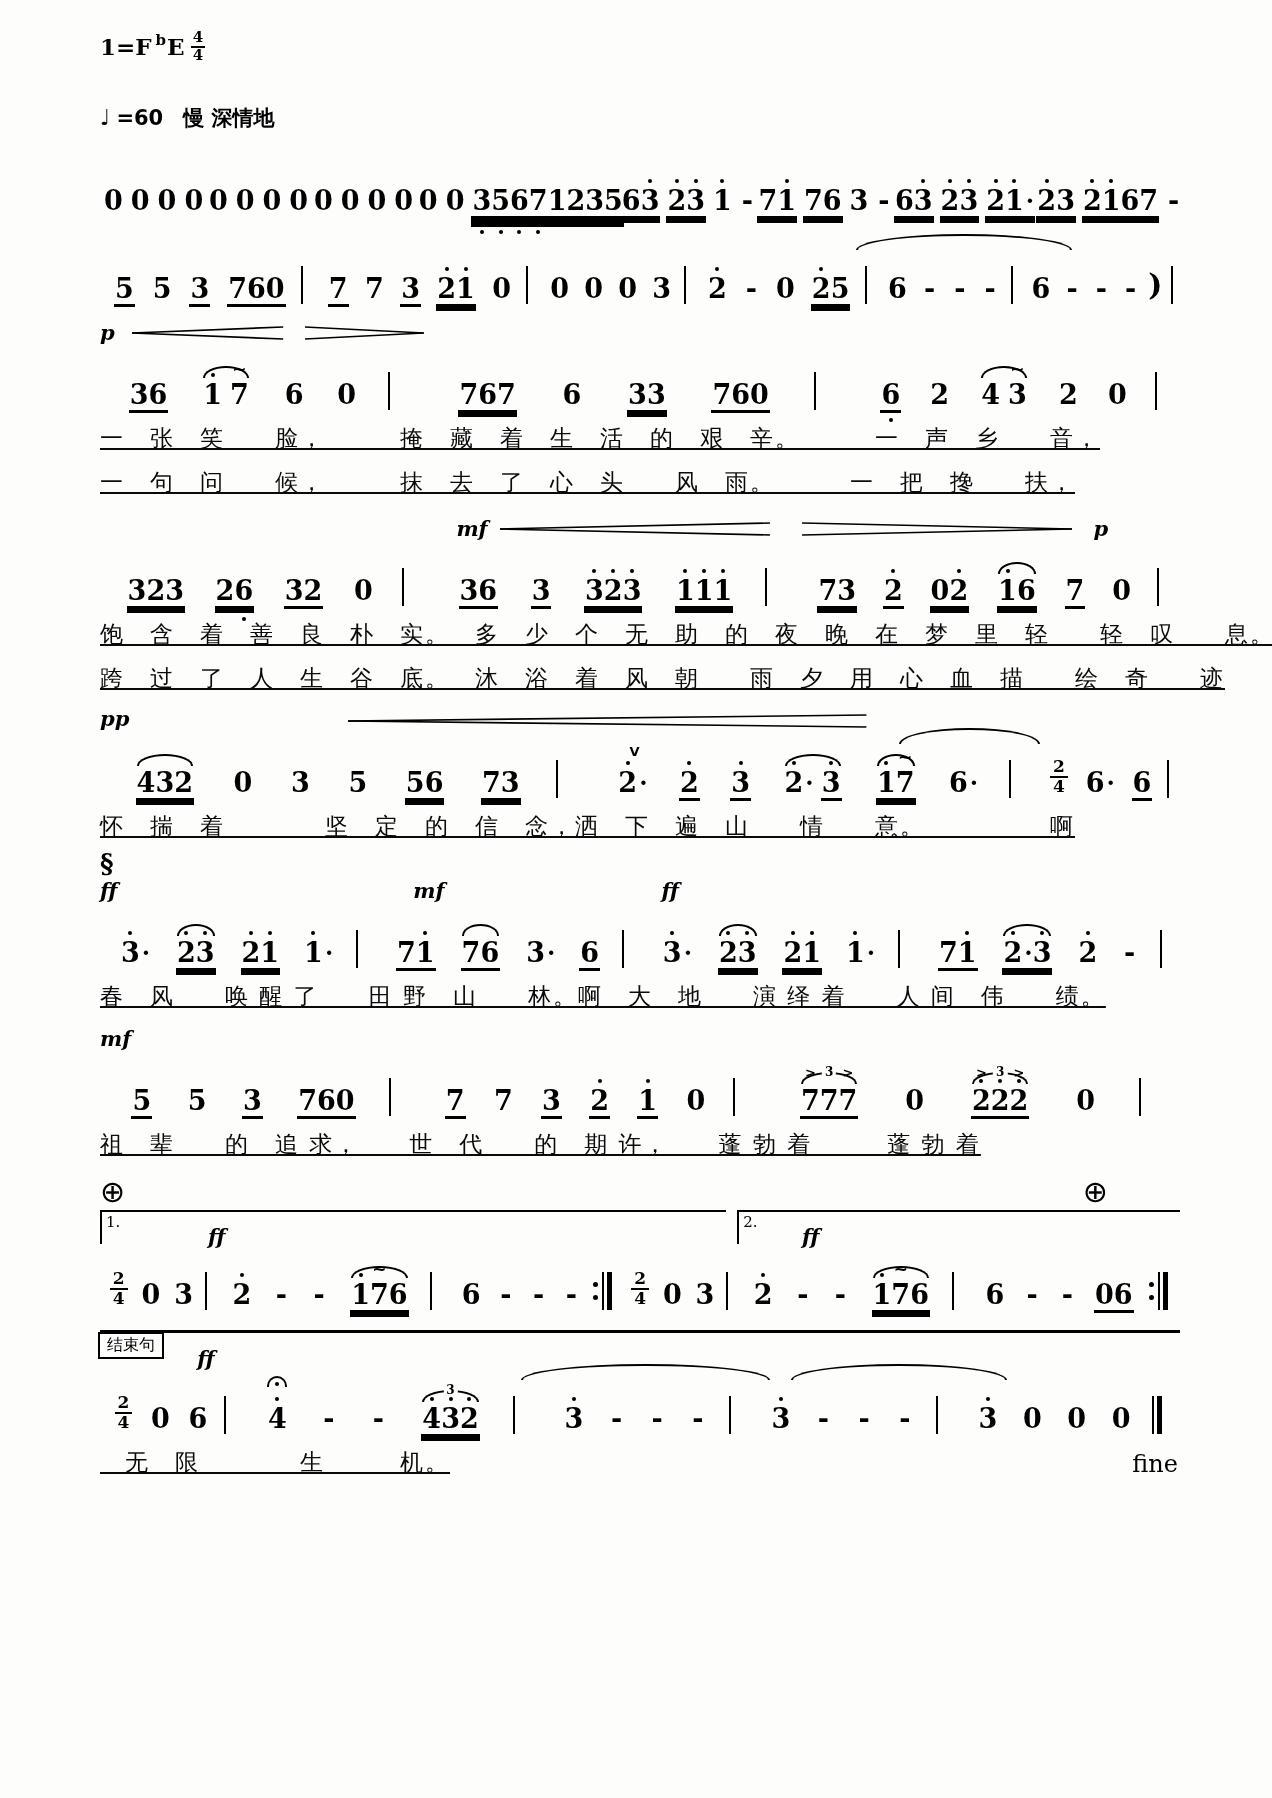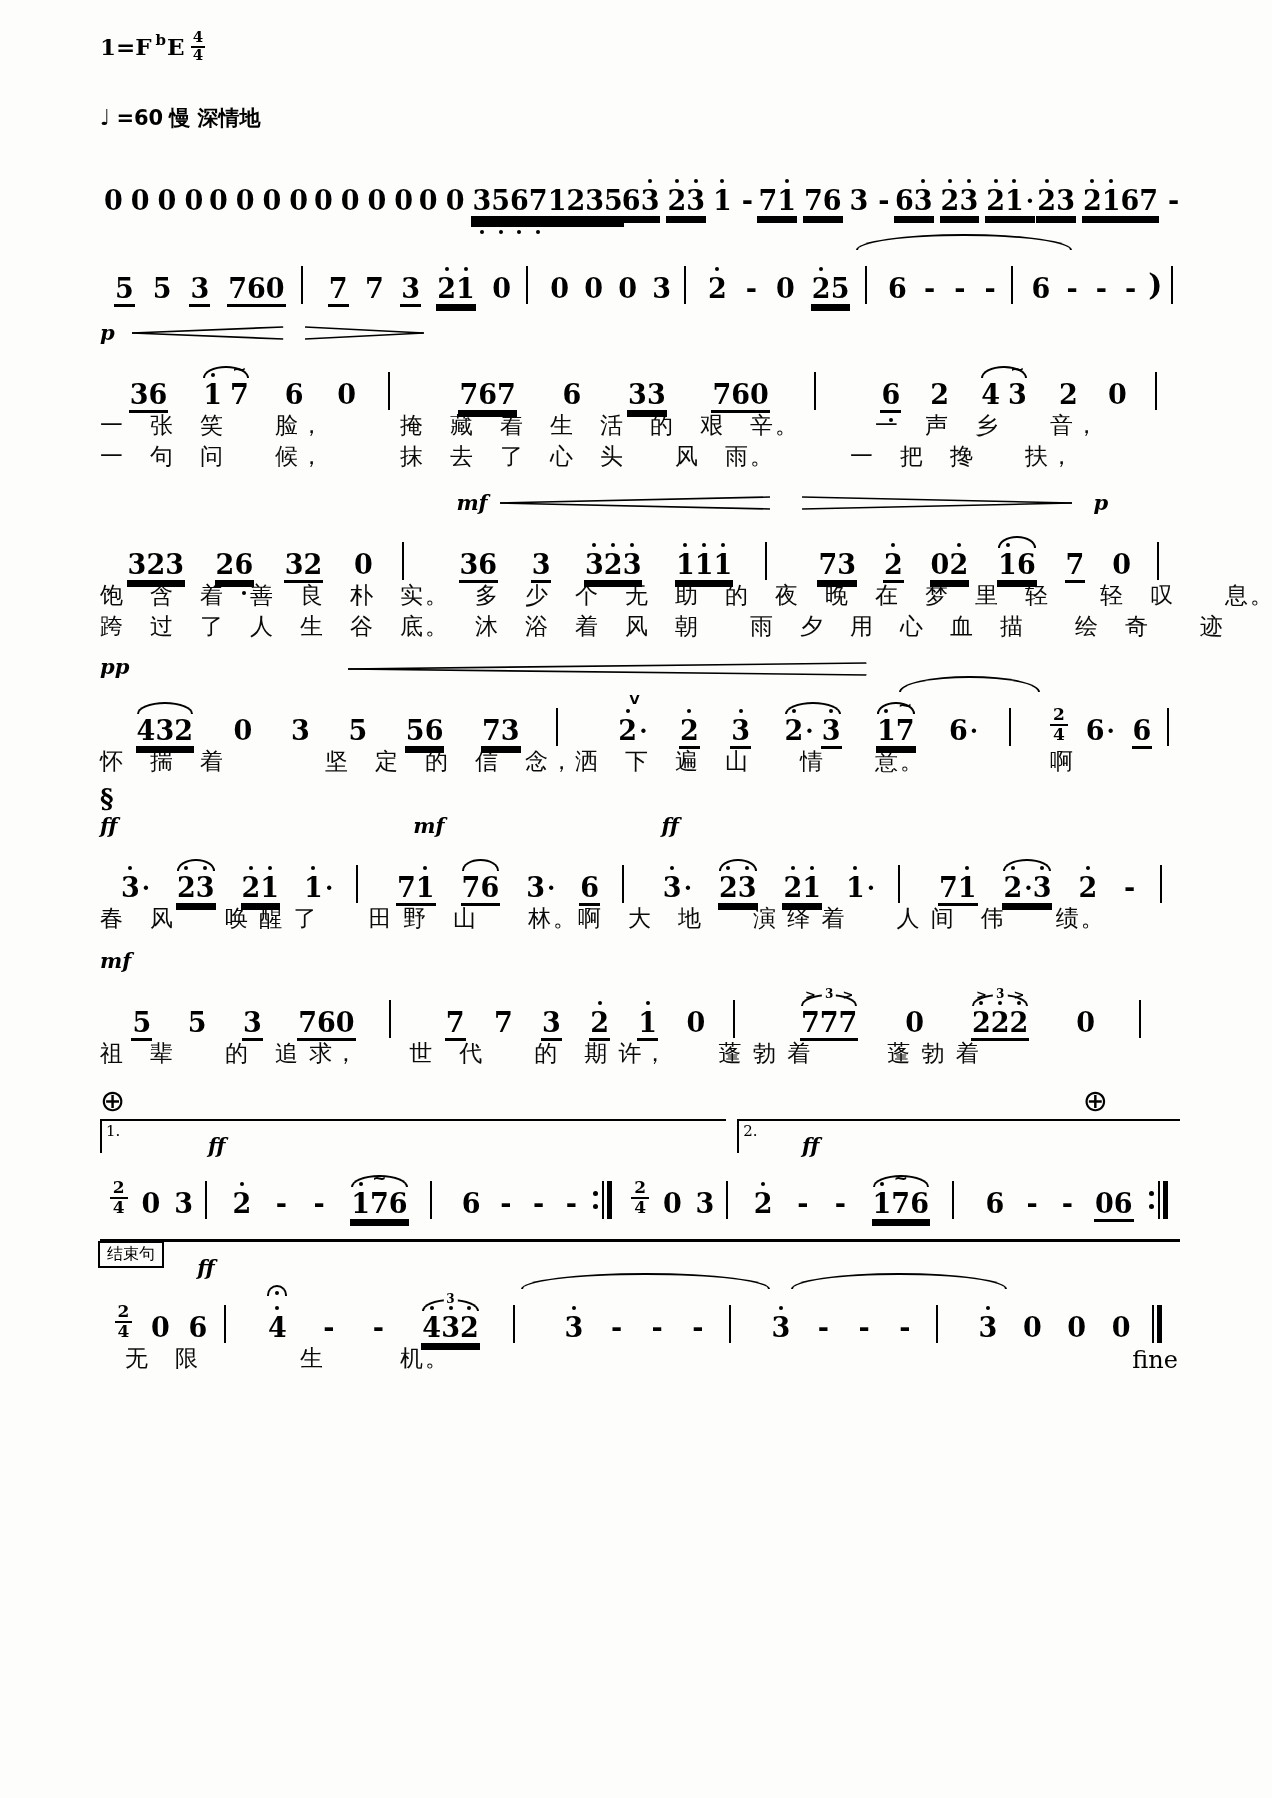--- a/index.html
+++ b/index.html
@@ -10,21 +10,21 @@
         font-family:"DejaVu Sans",sans-serif;}
   .meta-row{display:flex;justify-content:space-between;margin-top:30px;align-items:flex-start;gap:47px;}
   .keycol{}
   .keysig{font:700 23px "DejaVu Serif",serif;display:flex;align-items:center;}
   .keysig sup{font-size:15px;position:relative;top:-7px;margin:0 1px 0 4px;}
   .frac{display:inline-flex;flex-direction:column;align-items:center;font:700 15px "DejaVu Serif",serif;
         line-height:1.05;margin-left:6px;}
   .frac .top{border-bottom:2px solid #000;padding:0 2px;}
   .tempo{margin-top:40px;font:700 21px "DejaVu Sans",sans-serif;display:flex;align-items:center;gap:6px;}
   .tempo .note{font-size:22px;font-family:"DejaVu Sans",sans-serif;font-weight:400;}
-  .tempo .expr{}
+  .tempo .expr{margin-left:14px;}
   .credits{margin-right:150px;font:400 23px "DejaVu Sans",sans-serif;line-height:1.6;}
   .credits .indent{margin-left:64px;}
 
   #score{margin-top:26px;}
   .sys{position:relative;}
   .sys:nth-child(1){margin-top:30px;}
   .sys:nth-child(2){margin-top:34px;}
   .sys:nth-child(3){margin-top:52px;}
   .sys:nth-child(4){margin-top:54px;}
   .sys:nth-child(5){margin-top:50px;}
@@ -81,21 +81,21 @@
   .ov.hp{top:-30px;height:14px;}
   .ov.hp svg{display:block;}
   .ov.segno{font:700 26px "DejaVu Serif",serif;top:-66px;}
   .ov.coda{font:400 30px "DejaVu Sans",sans-serif;top:-82px;}
   .ov.volta{border-top:2px solid #000;border-left:2px solid #000;height:34px;top:-46px;}
   .vlab{position:absolute;left:4px;top:1px;font:400 15px "DejaVu Serif",serif;}
   .ov.endb{border-top:3px solid #000;height:30px;top:-50px;}
   .elab{position:absolute;left:-2px;top:-1px;border:2px solid #000;padding:1px 7px;
       font:400 16px "DejaVu Sans",sans-serif;background:#fdfdfc;white-space:nowrap;}
 
-  .lyr{font:400 23px "DejaVu Sans",sans-serif;white-space:pre;letter-spacing:2px;color:#0a0a0a;}
+  .lyr{font:400 23px "DejaVu Sans",sans-serif;margin-top:13px;white-space:pre;letter-spacing:2px;color:#0a0a0a;text-decoration:underline;}
   .rtext{position:absolute;right:2px;bottom:0;font:400 24px "DejaVu Serif",serif;}
 </style>
 </head>
 <body>
 
 <div class="page">
 
   <div class="meta-row">
     <div class="keycol">
       <div class="keysig">

